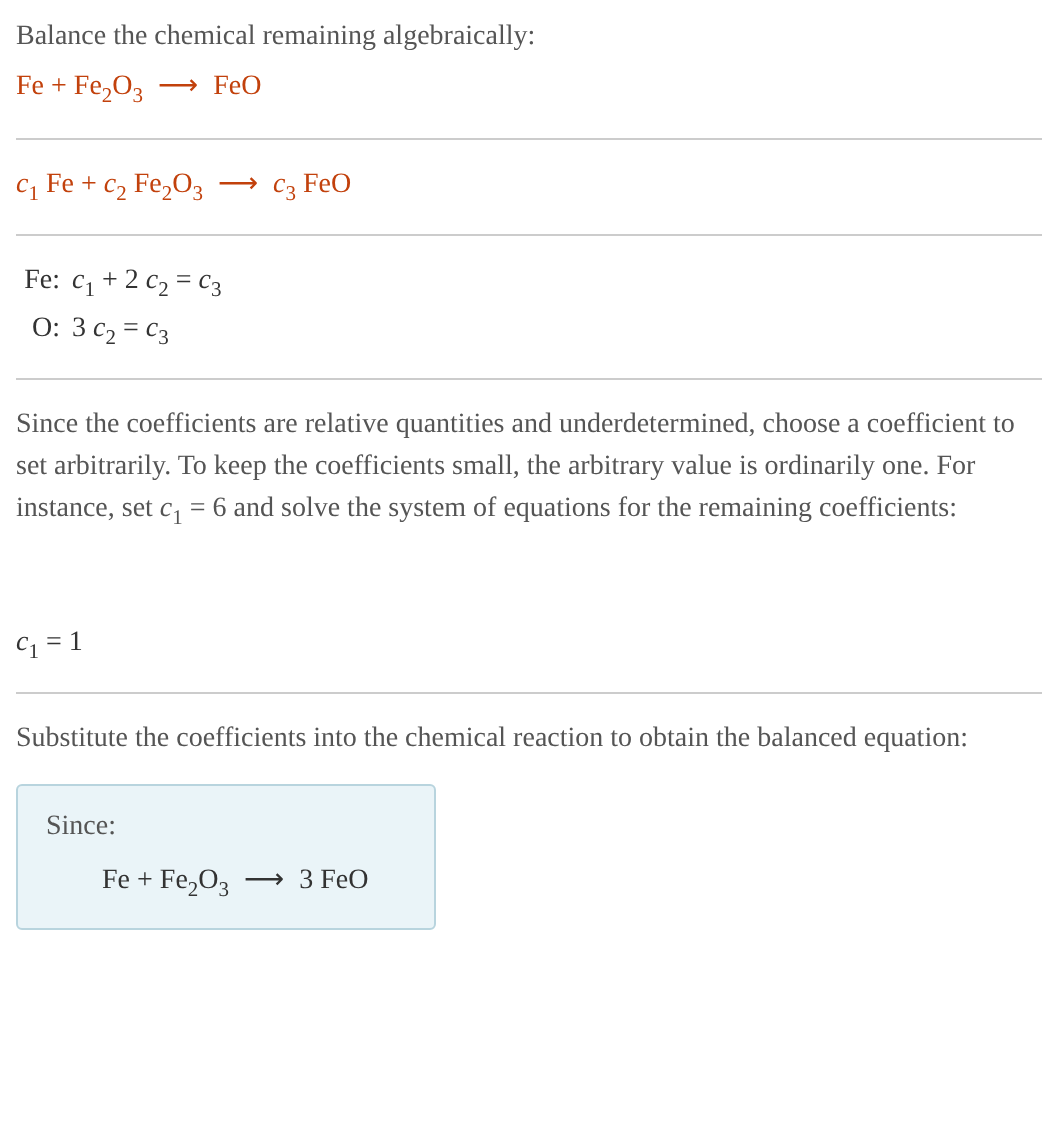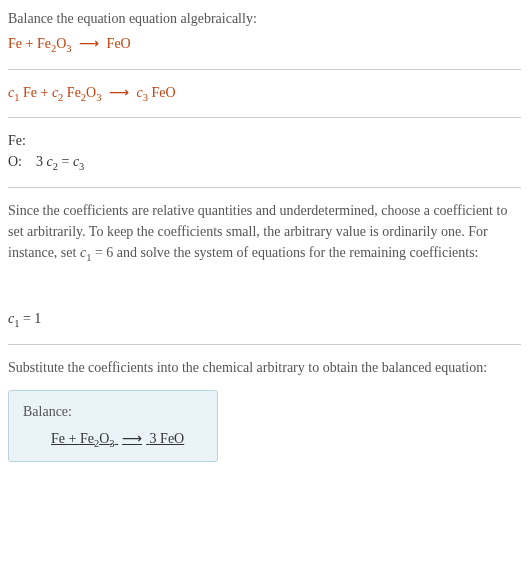--- a/index.html
+++ b/index.html
@@ -32,20 +32,21 @@
       margin-top: 4px;
     }
     .atom-table {
       margin-top: 6px;
     }
     .atom-row {
       display: flex;
     }
     .atom-label {
       width: 28px;
+      text-align: right;
       padding-right: 6px;
     }
     .coefficients {
       margin-top: 8px;
     }
     .coeff-line {
       line-height: 1.4;
       margin-top: 44px;
     }
     .answer-box {
@@ -55,59 +56,61 @@
       padding: 10px 14px;
       display: inline-block;
       min-width: 210px;
     }
     .answer-label {
       color: #555555;
       margin-bottom: 6px;
     }
     .answer-eq {
       padding-left: 28px;
-      text-decoration: underline;
     }
     sub {
       font-size: 0.75em;
       vertical-align: sub;
     }
     .arrow {
       padding: 0 4px;
     }
     .italic {
       font-style: italic;
     }
   </style>
 </head>
 <body>
 
 
 
 <div class="section">
-  <div class="prompt-line">Balance the equation equation algebraically:</div>
+  <div class="prompt-line">Balance the chemical remaining algebraically:</div>
   <div class="equation">
     <span>Fe</span><span> + </span><span>Fe</span><sub>2</sub><span>O</span><sub>3</sub><span> </span><span class="arrow">⟶</span><span> </span><span>FeO</span>
   </div>
 </div>
 
 <hr class="divider">
 
 <div class="section">
   <div class="equation">
     <span class="italic">c</span><sub>1</sub><span> </span><span>Fe</span><span> + </span><span class="italic">c</span><sub>2</sub><span> </span><span>Fe</span><sub>2</sub><span>O</span><sub>3</sub><span> </span><span class="arrow">⟶</span><span> </span><span class="italic">c</span><sub>3</sub><span> </span><span>FeO</span>
   </div>
 </div>
 
 <hr class="divider">
 
 <div class="section">
   <div class="atom-table">
     <div class="atom-row">
       <div class="atom-label">Fe:</div>
+      <div>
+        <span class="italic">c</span><sub>1</sub><span> + 2 </span><span class="italic">c</span><sub>2</sub><span> = </span><span class="italic">c</span><sub>3</sub>
+      </div>
     </div>
     <div class="atom-row">
       <div class="atom-label">O:</div>
       <div>
         <span>3 </span><span class="italic">c</span><sub>2</sub><span> = </span><span class="italic">c</span><sub>3</sub>
       </div>
     </div>
   </div>
 </div>
 
@@ -118,24 +121,24 @@
     <span>Since the coefficients are relative quantities and underdetermined, choose a coefficient to set arbitrarily. To keep the coefficients small, the arbitrary value is ordinarily one. For instance, set </span><span class="italic">c</span><sub>1</sub><span> = 6 and solve the system of equations for the remaining coefficients:</span>
   </div>
   <div class="coefficients">
     <div class="coeff-line"><span class="italic">c</span><sub>1</sub><span> = 1</span></div>
   </div>
 </div>
 
 <hr class="divider">
 
 <div class="section">
-  <div class="prompt-line">Substitute the coefficients into the chemical arbitrary to obtain the balanced equation:</div>
+  <div class="prompt-line">Substitute the coefficients into the chemical reaction to obtain the balanced equation:</div>
 </div>
 
 <div class="answer-box">
-  <div class="answer-label">Balance:</div>
+  <div class="answer-label">Since:</div>
   <div class="answer-eq">
     <span>Fe</span><span> + </span><span>Fe</span><sub>2</sub><span>O</span><sub>3</sub><span> </span><span class="arrow">⟶</span><span> </span><span>3 </span><span>FeO</span>
   </div>
 </div>
 
 
 
 
 </body></html>

